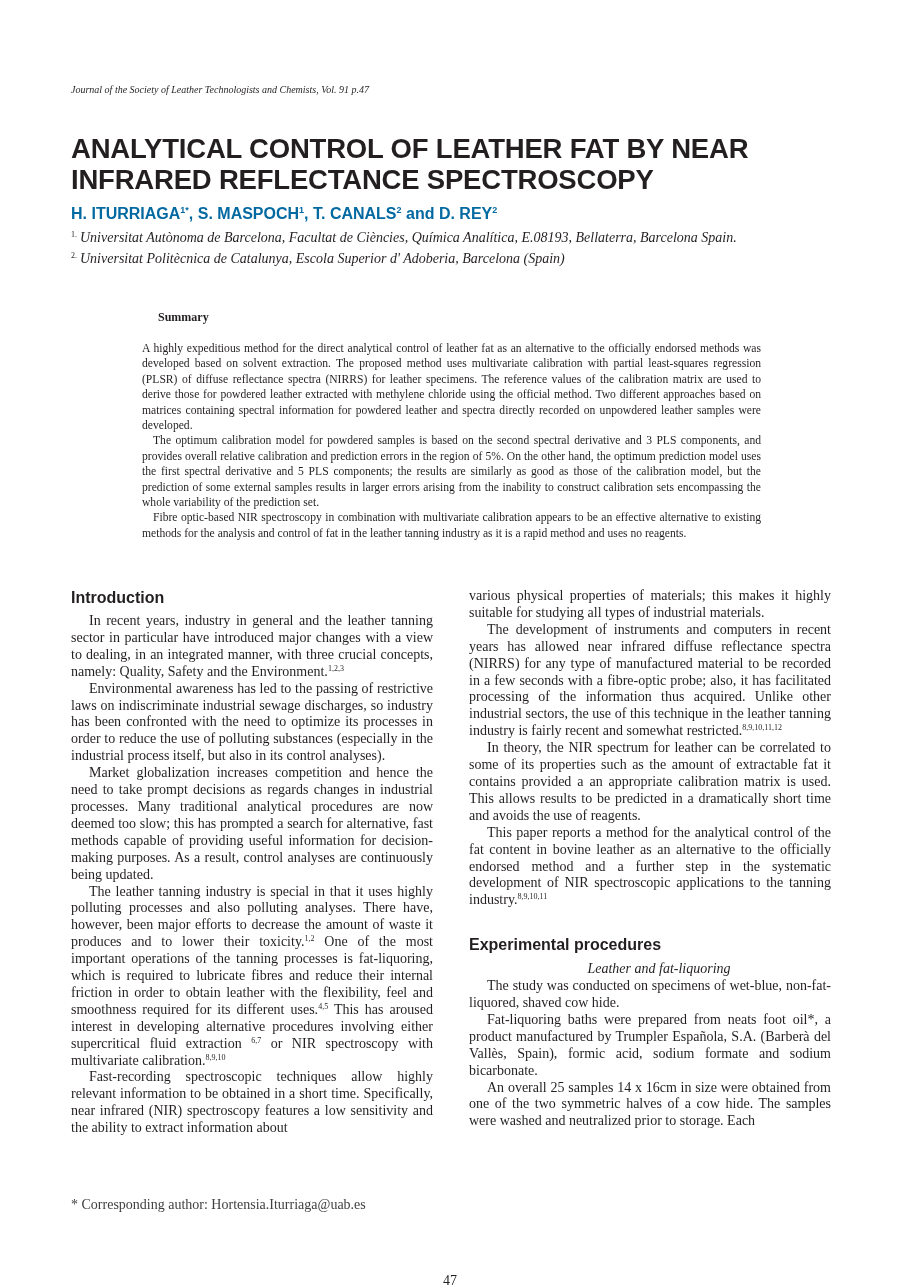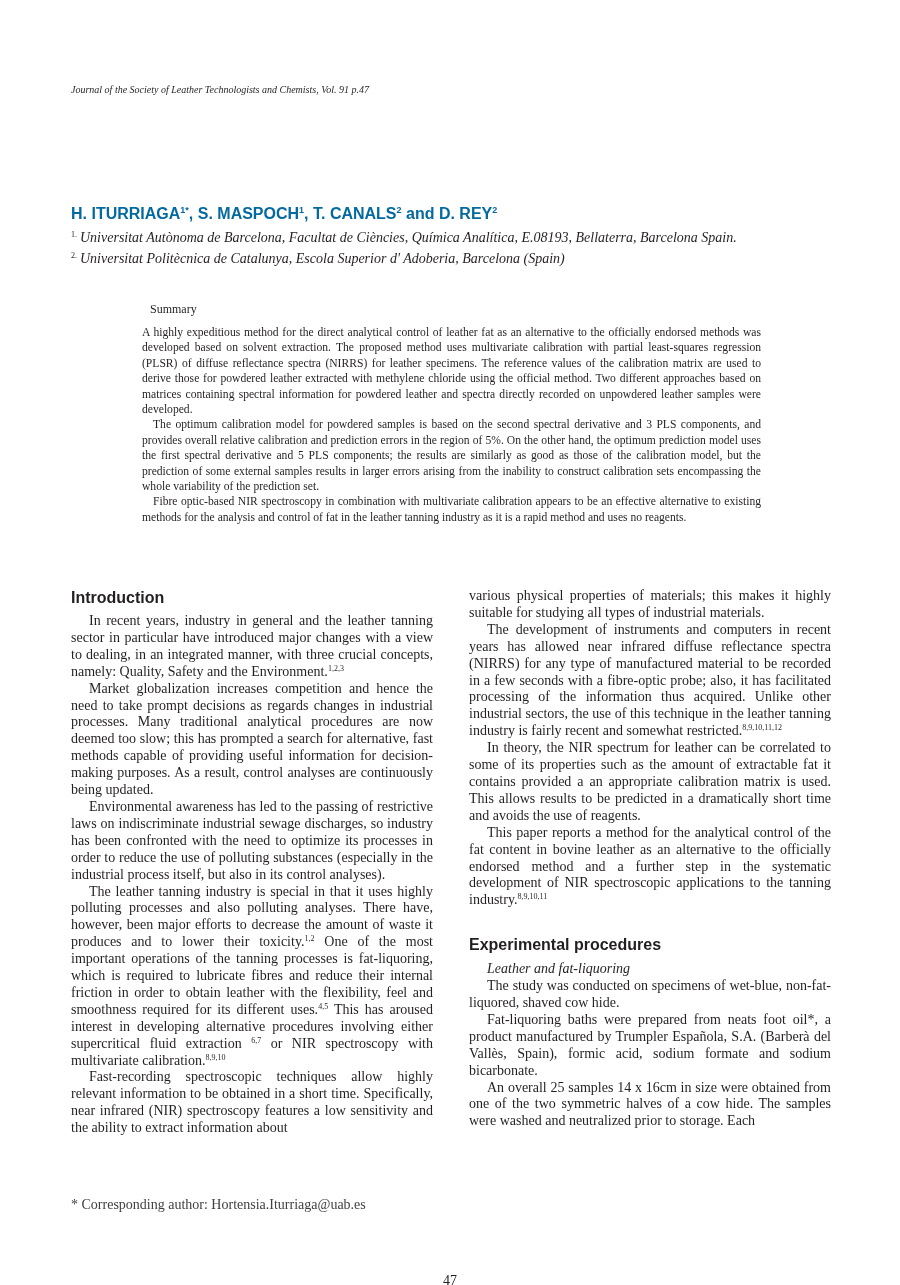--- a/index.html
+++ b/index.html
@@ -7,62 +7,66 @@
   .page { position: absolute; left: 0; top: 0; width: 900px; height: 920px; }
   .running-head { position: absolute; left: 71px; top: 84px; font-family: "Liberation Serif", serif; font-style: italic; font-size: 10px; color: #231f20; }
   .title { position: absolute; left: 71px; top: 133px; width: 760px; font-family: "Liberation Sans", sans-serif; font-weight: bold; font-size: 27.5px; line-height: 31px; letter-spacing: -0.2px; color: #231f20; margin: 0; }
   .authors { position: absolute; left: 71px; top: 205px; font-family: "Liberation Sans", sans-serif; font-weight: bold; font-size: 16px; color: #0369a1; white-space: nowrap; }
   .authors sup { font-size: 9px; vertical-align: 6px; }
   .affil { position: absolute; left: 71px; font-family: "Liberation Serif", serif; font-style: italic; font-size: 14px; color: #231f20; white-space: nowrap; }
   .affil sup { font-style: normal; font-size: 8px; vertical-align: 5px; margin-right: 3px; }
   .affil-1 { top: 230px; }
   .affil-2 { top: 251px; }
   .summary { position: absolute; left: 142px; top: 294px; width: 619px; font-family: "Liberation Serif", serif; font-size: 11.6px; line-height: 15.4px; text-align: justify; color: #231f20; }
-  .summary h3 { margin: 8px; font-size: 12px; font-weight: normal; line-height: 15px; }
+  .summary h3 { margin: 16px; font-size: 12px; font-weight: bold; line-height: 15px; }
   .summary p { margin: 0; text-indent: 0; }
   .summary p.ind { text-indent: 11px; }
   .col { position: absolute; width: 362px; font-family: "Liberation Serif", serif; font-size: 14px; line-height: 16.9px; text-align: justify; color: #231f20; }
   .col-left { left: 71px; top: 588px; }
   .col-right { left: 469px; top: 588px; }
   .col p { margin: 0; text-indent: 18px; }
   .col p.noind { text-indent: 0; }
   .col sup { font-size: 8px; vertical-align: 5px; line-height: 0; }
   .sec-head { font-family: "Liberation Sans", sans-serif; font-weight: bold; font-size: 16px; line-height: 20px; margin: 0 0 5px 0; text-align: left; }
   .sec-head.exp { margin-top: 26px; margin-bottom: 6px; }
-  .subsec { font-style: italic; margin: 22px 0 4px 0; text-align: left; text-indent: 0; }
+  .subsec { font-style: italic; margin: 22px 0 4px 0; text-align: center; text-indent: 0; }
   .footnote { position: absolute; left: 71px; top: 1197px; font-family: "Liberation Serif", serif; font-size: 14px; color: #404040; white-space: nowrap; text-align: right; }
   .page-num { position: absolute; left: 0; width: 900px; top: 1228px; text-align: center; font-family: "Liberation Serif", serif; font-size: 14px; color: #231f20; margin-top: 45px; }
 </style>
 </head>
 <body>
 
 <div class="page">
 
   <div class="running-head">Journal of the Society of Leather Technologists and Chemists, Vol. 91 p.47</div>
 
+  <h1 class="title">
+    <span>ANALYTICAL CONTROL OF LEATHER FAT BY NEAR</span><br>
+    <span>INFRARED REFLECTANCE SPECTROSCOPY</span>
+  </h1>
 
   <div class="authors">
     <span>H. ITURRIAGA</span><sup>1*</sup><span>, </span><span>S. MASPOCH</span><sup>1</sup><span>, </span><span>T. CANALS</span><sup>2</sup><span> and </span><span>D. REY</span><sup>2</sup>
   </div>
 
   <div class="affil affil-1"><sup>1.</sup><span>Universitat Autònoma de Barcelona, Facultat de Ciències, Química Analítica, E.08193, Bellaterra, Barcelona Spain.</span></div>
   <div class="affil affil-2"><sup>2.</sup><span>Universitat Politècnica de Catalunya, Escola Superior d' Adoberia, Barcelona (Spain)</span></div>
 
   <div class="summary">
     <h3>Summary</h3>
     <p>A highly expeditious method for the direct analytical control of leather fat as an alternative to the officially endorsed methods was developed based on solvent extraction. The proposed method uses multivariate calibration with partial least-squares regression (PLSR) of diffuse reflectance spectra (NIRRS) for leather specimens. The reference values of the calibration matrix are used to derive those for powdered leather extracted with methylene chloride using the official method. Two different approaches based on matrices containing spectral information for powdered leather and spectra directly recorded on unpowdered leather samples were developed.</p>
     <p class="ind">The optimum calibration model for powdered samples is based on the second spectral derivative and 3 PLS components, and provides overall relative calibration and prediction errors in the region of 5%. On the other hand, the optimum prediction model uses the first spectral derivative and 5 PLS components; the results are similarly as good as those of the calibration model, but the prediction of some external samples results in larger errors arising from the inability to construct calibration sets encompassing the whole variability of the prediction set.</p>
     <p class="ind">Fibre optic-based NIR spectroscopy in combination with multivariate calibration appears to be an effective alternative to existing methods for the analysis and control of fat in the leather tanning industry as it is a rapid method and uses no reagents.</p>
   </div>
 
   <div class="col col-left">
     <h2 class="sec-head">Introduction</h2>
     <p><span>In recent years, industry in general and the leather tanning sector in particular have introduced major changes with a view to dealing, in an integrated manner, with three crucial concepts, namely: Quality, Safety and the Environment.</span><sup>1,2,3</sup></p>
+    <p>Environmental awareness has led to the passing of restrictive laws on indiscriminate industrial sewage discharges, so industry has been confronted with the need to optimize its processes in order to reduce the use of polluting substances (especially in the industrial process itself, but also in its control analyses).</p>
     <p>Market globalization increases competition and hence the need to take prompt decisions as regards changes in industrial processes. Many traditional analytical procedures are now deemed too slow; this has prompted a search for alternative, fast methods capable of providing useful information for decision-making purposes. As a result, control analyses are continuously being updated.</p>
-    <p>Environmental awareness has led to the passing of restrictive laws on indiscriminate industrial sewage discharges, so industry has been confronted with the need to optimize its processes in order to reduce the use of polluting substances (especially in the industrial process itself, but also in its control analyses).</p>
     <p><span>The leather tanning industry is special in that it uses highly polluting processes and also polluting analyses. There have, however, been major efforts to decrease the amount of waste it produces and to lower their toxicity.</span><sup>1,2</sup><span> One of the most important operations of the tanning processes is fat-liquoring, which is required to lubricate fibres and reduce their internal friction in order to obtain leather with the flexibility, feel and smoothness required for its different uses.</span><sup>4,5</sup><span> This has aroused interest in developing alternative procedures involving either supercritical fluid extraction </span><sup>6,7</sup><span> or NIR spectroscopy with multivariate calibration.</span><sup>8,9,10</sup></p>
     <p>Fast-recording spectroscopic techniques allow highly relevant information to be obtained in a short time. Specifically, near infrared (NIR) spectroscopy features a low sensitivity and the ability to extract information about</p>
   </div>
 
   <div class="col col-right">
     <p class="noind">various physical properties of materials; this makes it highly suitable for studying all types of industrial materials.</p>
     <p><span>The development of instruments and computers in recent years has allowed near infrared diffuse reflectance spectra (NIRRS) for any type of manufactured material to be recorded in a few seconds with a fibre-optic probe; also, it has facilitated processing of the information thus acquired. Unlike other industrial sectors, the use of this technique in the leather tanning industry is fairly recent and somewhat restricted.</span><sup>8,9,10,11,12</sup></p>
     <p>In theory, the NIR spectrum for leather can be correlated to some of its properties such as the amount of extractable fat it contains provided a an appropriate calibration matrix is used. This allows results to be predicted in a dramatically short time and avoids the use of reagents.</p>
     <p><span>This paper reports a method for the analytical control of the fat content in bovine leather as an alternative to the officially endorsed method and a further step in the systematic development of NIR spectroscopic applications to the tanning industry.</span><sup>8,9,10,11</sup></p>
     <h2 class="sec-head exp">Experimental procedures</h2>

